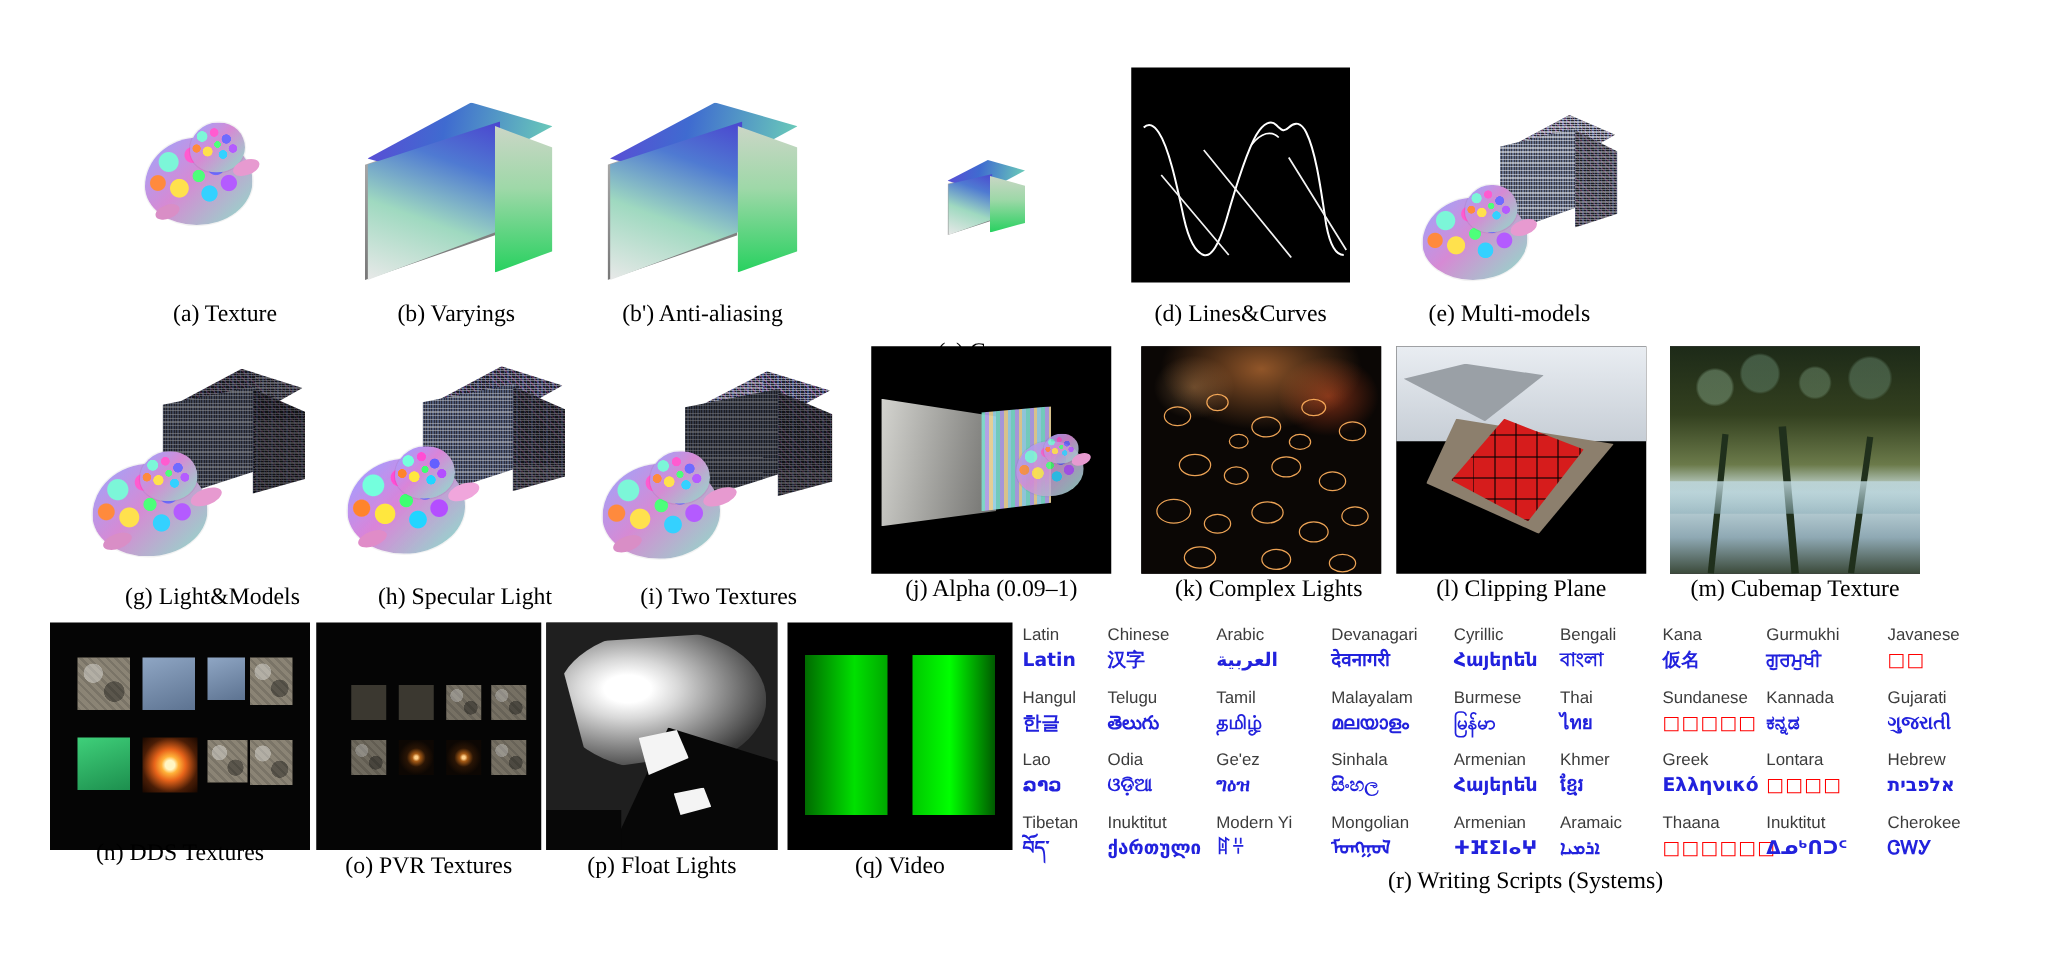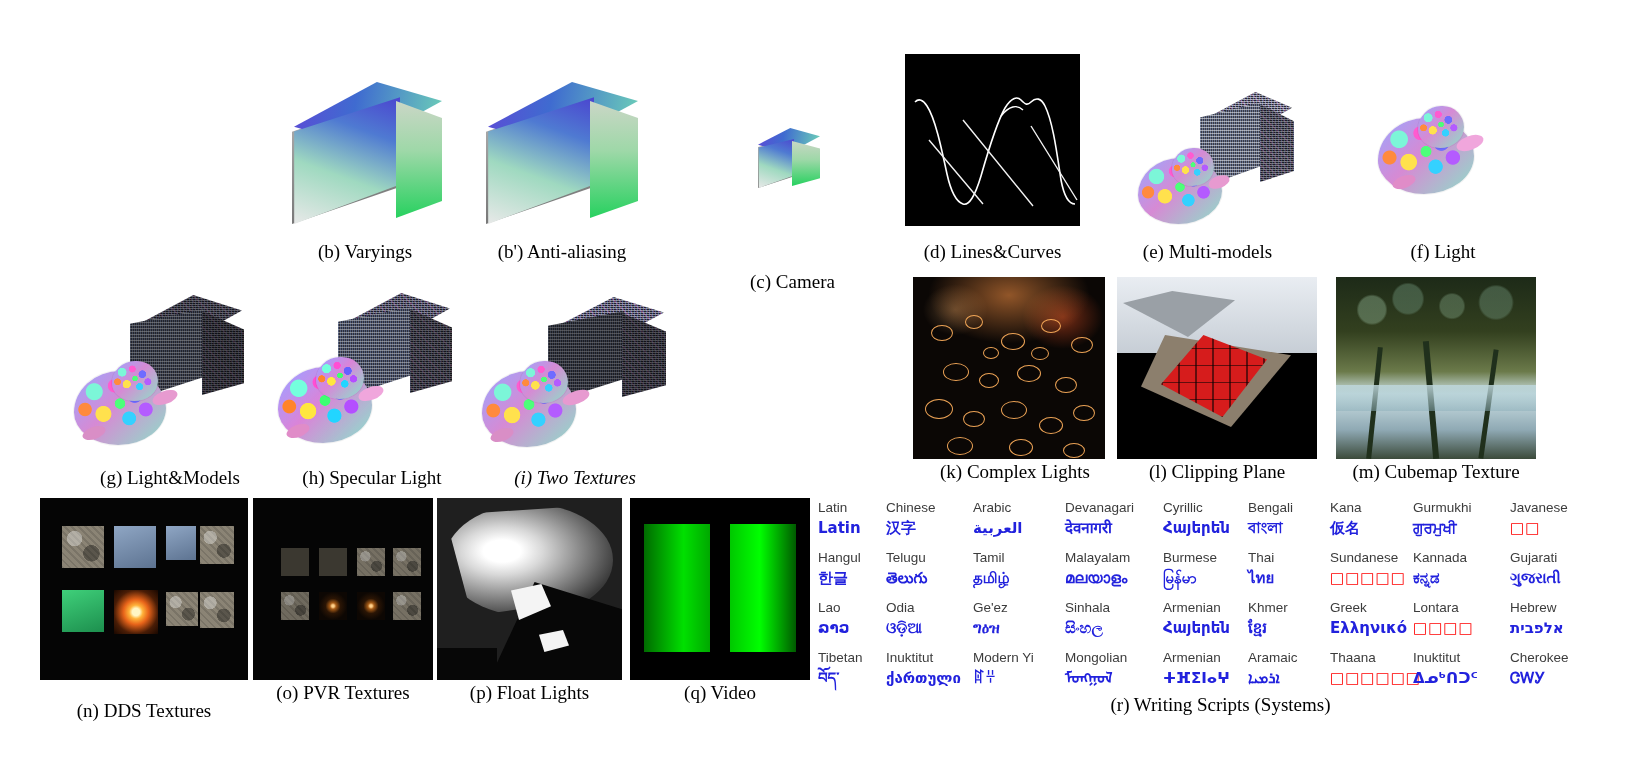--- a/index.html
+++ b/index.html
@@ -153,20 +153,29 @@
     font-family:"DejaVu Sans","Liberation Sans",sans-serif;font-weight:600;
   }
   .ssample.missing{color:#ff0000;font-weight:400;letter-spacing:1px;}
   .ssample.cjk{font-weight:700;}
 </style>
 </head>
 <body>
 
 <div class="page">
 
+  <div class="cell" style="left:90px;top:40px;width:180px;height:200px;">
+    <div class="thumb white" style="width:180px;height:195px;">
+      <div class="bunny" style="left:26px;top:70px;width:86px;height:70px;"></div>
+      <div class="bunny" style="left:62px;top:58px;width:44px;height:40px;"></div>
+      <div class="ear" style="left:96px;top:88px;width:22px;height:12px;background:#e79ad0;"></div>
+      <div class="ear" style="left:34px;top:124px;width:20px;height:11px;background:#d98ec6;"></div>
+    </div>
+    <div class="cap" style="top:201px;">(a) Texture</div>
+  </div>
 
   <div class="cell" style="left:270px;top:40px;width:190px;height:200px;">
     <div class="thumb white" style="width:190px;height:195px;">
       <div class="face f-left" style="left:22px;top:56px;width:104px;height:128px;clip-path:polygon(0% 28%,100% 0%,100% 72%,0% 100%);"></div>
       <div class="face f-top" style="left:24px;top:42px;width:148px;height:86px;clip-path:polygon(0% 52%,56% 0%,100% 22%,45% 74%);"></div>
       <div class="face f-front" style="left:22px;top:52px;width:108px;height:132px;clip-path:polygon(2% 30%,100% 4%,100% 70%,2% 100%);"></div>
       <div class="face f-right" style="left:126px;top:56px;width:46px;height:122px;clip-path:polygon(0% 4%,100% 18%,100% 86%,0% 100%);"></div>
     </div>
     <div class="cap" style="top:201px;">(b) Varyings</div>
   </div>
@@ -207,29 +216,20 @@
       <div class="noisy" style="position:absolute;left:96px;top:52px;width:96px;height:66px;clip-path:polygon(8% 42%,62% 0%,100% 24%,42% 72%);"></div>
       <div class="noisy2" style="position:absolute;left:100px;top:62px;width:62px;height:86px;clip-path:polygon(0% 18%,100% 0%,100% 74%,0% 100%);"></div>
       <div class="noisy" style="position:absolute;left:160px;top:64px;width:34px;height:78px;clip-path:polygon(0% 0%,100% 22%,100% 86%,0% 100%);filter:brightness(.7);"></div>
       <div class="bunny" style="left:38px;top:118px;width:84px;height:66px;"></div>
       <div class="bunny" style="left:72px;top:108px;width:42px;height:38px;"></div>
       <div class="ear" style="left:108px;top:136px;width:22px;height:12px;background:#e79ad0;"></div>
     </div>
     <div class="cap" style="top:201px;">(e) Multi-models</div>
   </div>
 
-  <div class="cell" style="left:1348px;top:40px;width:190px;height:200px;">
-    <div class="thumb white" style="width:190px;height:195px;">
-      <div class="bunny" style="left:30px;top:78px;width:96px;height:76px;"></div>
-      <div class="bunny" style="left:70px;top:66px;width:46px;height:42px;"></div>
-      <div class="ear" style="left:108px;top:96px;width:28px;height:14px;background:#f0a6dc;"></div>
-      <div class="ear" style="left:44px;top:136px;width:24px;height:12px;background:#e08cc8;"></div>
-    </div>
-    <div class="cap" style="top:201px;">(f) Light</div>
-  </div>
 
   <div class="cell" style="left:60px;top:275px;width:220px;height:200px;">
     <div class="thumb white" style="width:220px;height:190px;">
       <div class="noisy" style="position:absolute;left:66px;top:20px;width:116px;height:70px;clip-path:polygon(6% 46%,58% 0%,100% 22%,44% 74%);filter:brightness(.55);"></div>
       <div class="noisy2" style="position:absolute;left:70px;top:34px;width:74px;height:92px;clip-path:polygon(0% 16%,100% 0%,100% 74%,0% 100%);filter:brightness(.6);"></div>
       <div class="noisy" style="position:absolute;left:142px;top:36px;width:42px;height:84px;clip-path:polygon(0% 0%,100% 22%,100% 86%,0% 100%);filter:brightness(.4);"></div>
       <div class="bunny" style="left:14px;top:96px;width:92px;height:74px;"></div>
       <div class="bunny" style="left:52px;top:86px;width:46px;height:40px;"></div>
       <div class="ear" style="left:92px;top:116px;width:26px;height:13px;background:#e79ad0;"></div>
       <div class="ear" style="left:22px;top:152px;width:24px;height:12px;background:#d98ec6;"></div>
@@ -243,33 +243,43 @@
       <div class="noisy2" style="position:absolute;left:76px;top:32px;width:74px;height:92px;clip-path:polygon(0% 16%,100% 0%,100% 74%,0% 100%);filter:brightness(.8) saturate(1.3);"></div>
       <div class="noisy" style="position:absolute;left:148px;top:34px;width:42px;height:84px;clip-path:polygon(0% 0%,100% 22%,100% 86%,0% 100%);filter:brightness(.5);"></div>
       <div class="bunny spec" style="left:16px;top:92px;width:94px;height:76px;"></div>
       <div class="bunny spec" style="left:54px;top:82px;width:48px;height:42px;"></div>
       <div class="ear" style="left:96px;top:112px;width:26px;height:13px;background:#f0a6dc;"></div>
       <div class="ear" style="left:24px;top:150px;width:24px;height:12px;background:#e08cc8;"></div>
     </div>
     <div class="cap" style="top:192px;">(h) Specular Light</div>
   </div>
 
-  <div class="cell" style="left:460px;top:275px;width:230px;height:200px;font-style:italic;">
+  <div class="cell" style="left:460px;top:275px;width:230px;height:200px;">
     <div class="thumb white" style="width:230px;height:190px;">
       <div class="noisy" style="position:absolute;left:84px;top:22px;width:120px;height:70px;clip-path:polygon(6% 46%,58% 0%,100% 22%,44% 74%);filter:brightness(.85) saturate(1.4);"></div>
       <div class="noisy2" style="position:absolute;left:88px;top:36px;width:76px;height:92px;clip-path:polygon(0% 16%,100% 0%,100% 74%,0% 100%);filter:brightness(.5);"></div>
       <div class="noisy" style="position:absolute;left:162px;top:38px;width:44px;height:84px;clip-path:polygon(0% 0%,100% 22%,100% 86%,0% 100%);filter:brightness(.45);"></div>
       <div class="bunny" style="left:22px;top:96px;width:94px;height:76px;"></div>
       <div class="bunny" style="left:60px;top:86px;width:48px;height:42px;"></div>
       <div class="ear" style="left:102px;top:116px;width:28px;height:13px;background:#e79ad0;"></div>
       <div class="ear" style="left:30px;top:154px;width:24px;height:12px;background:#d98ec6;"></div>
     </div>
     <div class="cap" style="top:192px;">(i) Two Textures</div>
   </div>
 
+  <div class="cell" style="left:697px;top:277px;width:192px;height:200px;">
+    <div class="thumb" style="width:192px;height:182px;background:#000;">
+      <div class="alpha-quad" style="left:8px;top:42px;width:92px;height:102px;clip-path:polygon(0% 0%,100% 14%,100% 88%,0% 100%);"></div>
+      <div class="stripe-quad" style="left:88px;top:48px;width:56px;height:84px;clip-path:polygon(0% 6%,100% 0%,100% 92%,0% 100%);"></div>
+      <div class="bunny" style="left:116px;top:76px;width:54px;height:44px;opacity:.88;"></div>
+      <div class="bunny" style="left:138px;top:70px;width:28px;height:24px;opacity:.9;"></div>
+      <div class="ear" style="left:160px;top:86px;width:16px;height:9px;background:#e79ad0;"></div>
+    </div>
+    <div class="cap" style="top:184px;">(j) Alpha (0.09–1)</div>
+  </div>
 
   <div class="cell" style="left:913px;top:277px;width:204px;height:200px;">
     <div class="thumb" style="width:192px;height:182px;">
       <div class="cl"></div>
       <div class="ring" style="left:18px;top:48px;width:20px;height:14px;"></div>
       <div class="ring" style="left:52px;top:38px;width:16px;height:12px;"></div>
       <div class="ring" style="left:88px;top:56px;width:22px;height:15px;"></div>
       <div class="ring" style="left:128px;top:42px;width:18px;height:12px;"></div>
       <div class="ring" style="left:158px;top:60px;width:20px;height:14px;"></div>
       <div class="ring" style="left:30px;top:86px;width:24px;height:16px;"></div>
@@ -315,21 +325,21 @@
     <div class="thumb" style="width:208px;height:182px;background:#050505;">
       <div class="tile tile-stone" style="left:22px;top:28px;width:42px;height:42px;"></div>
       <div class="tile tile-blue" style="left:74px;top:28px;width:42px;height:42px;"></div>
       <div class="tile tile-blue" style="left:126px;top:28px;width:30px;height:34px;"></div>
       <div class="tile tile-stone" style="left:160px;top:28px;width:34px;height:38px;"></div>
       <div class="tile tile-green" style="left:22px;top:92px;width:42px;height:42px;"></div>
       <div class="tile tile-glow" style="left:74px;top:92px;width:44px;height:44px;"></div>
       <div class="tile tile-stone" style="left:126px;top:94px;width:32px;height:34px;"></div>
       <div class="tile tile-stone" style="left:160px;top:94px;width:34px;height:36px;"></div>
     </div>
-    <div class="cap" style="top:202px;">(n) DDS Textures</div>
+    <div class="cap" style="top:174px;">(n) DDS Textures</div>
   </div>
 
   <div class="cell" style="left:253px;top:498px;width:180px;height:200px;">
     <div class="thumb" style="width:180px;height:182px;background:#050505;">
       <div class="tile tile-dim" style="left:28px;top:50px;width:28px;height:28px;"></div>
       <div class="tile tile-dim" style="left:66px;top:50px;width:28px;height:28px;"></div>
       <div class="tile tile-stone" style="left:104px;top:50px;width:28px;height:28px;filter:brightness(.85);"></div>
       <div class="tile tile-stone" style="left:140px;top:50px;width:28px;height:28px;filter:brightness(.85);"></div>
       <div class="tile tile-stone" style="left:28px;top:94px;width:28px;height:28px;filter:brightness(.8);"></div>
       <div class="tile tile-dot" style="left:66px;top:94px;width:28px;height:28px;"></div>

